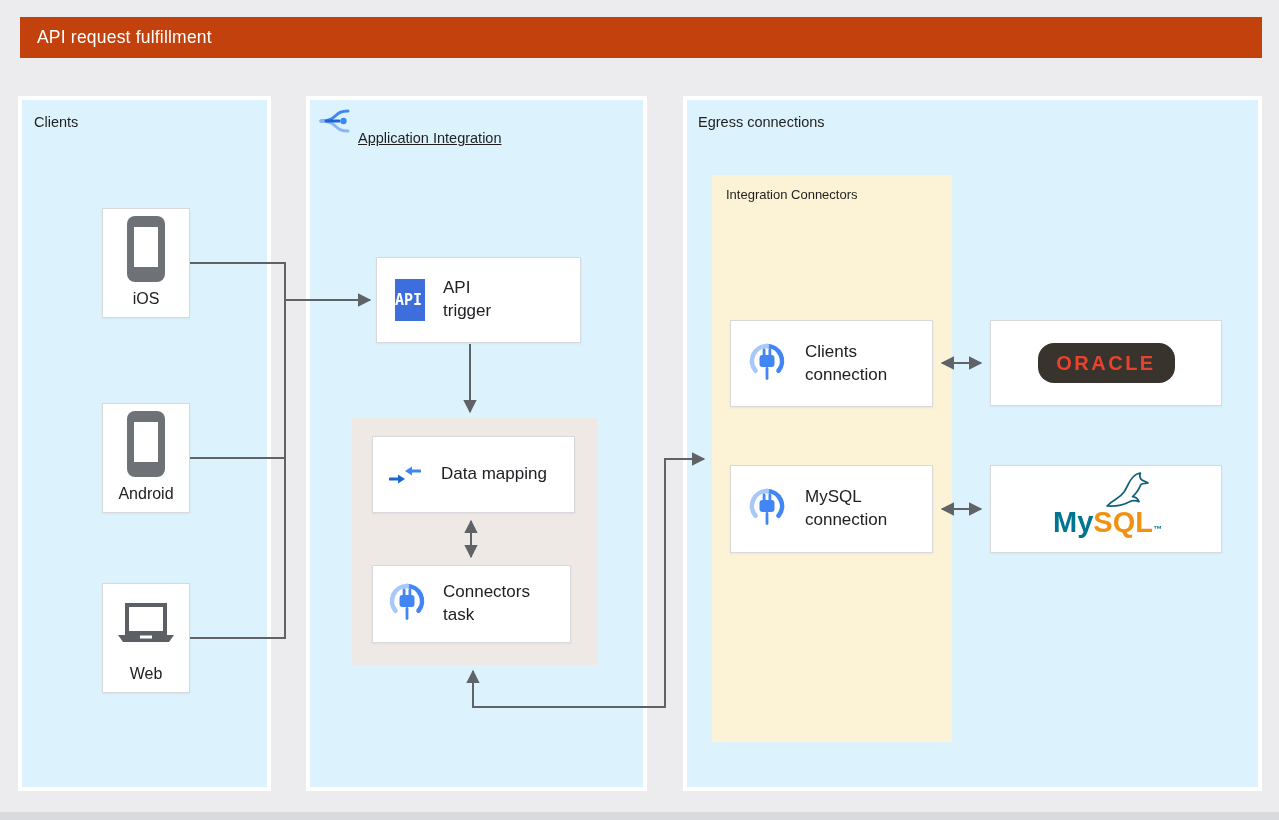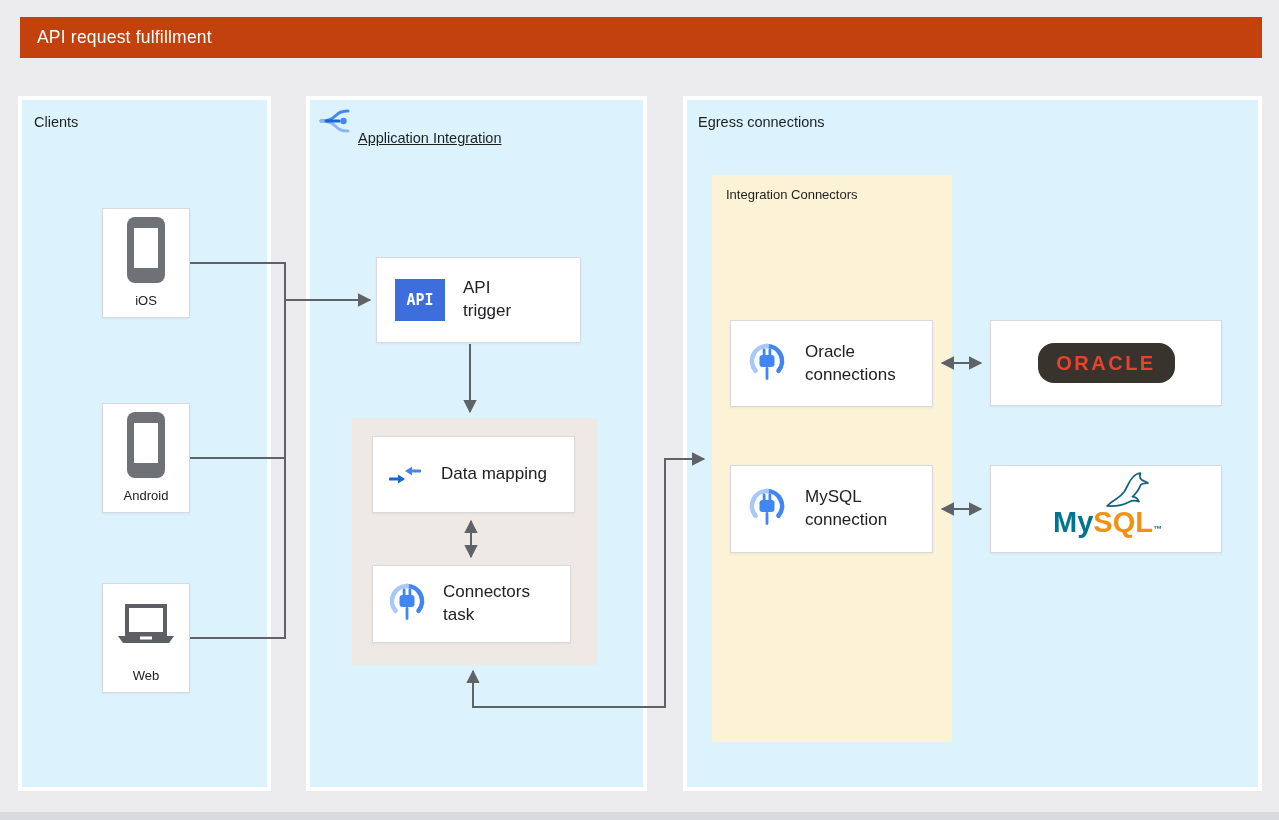--- a/index.html
+++ b/index.html
@@ -12,31 +12,31 @@
   .title-bar span{color:#ffffff;font-size:17.5px;letter-spacing:.2px;}
 
   .zone{position:absolute;background:#dcf3fd;border:4px solid #ffffff;box-sizing:border-box;}
   .zone-title{position:absolute;font-size:14.5px;color:#1f1f1f;z-index:3;}
 
   .card{position:absolute;background:#ffffff;border:1px solid #d7d9dc;box-sizing:border-box;
     box-shadow:0 1px 2px rgba(0,0,0,.06);z-index:4;}
   .device-card{display:flex;flex-direction:column;align-items:center;justify-content:flex-end;
     padding-bottom:9px;}
   .device-card .dev-icon{flex:1;display:flex;align-items:center;justify-content:center;width:100%;}
-  .device-card .dev-label{font-size:13px;color:#202124;margin-top:2px;}
+  .device-card .dev-label{font-size:16px;color:#202124;margin-top:2px;}
 
   .node-card{display:flex;flex-direction:row;align-items:center;box-sizing:border-box;}
   .node-label{font-size:17px;color:#202124;line-height:1.35;}
 
   .container-box{position:absolute;box-sizing:border-box;z-index:2;}
   .gray-box{background:#efe9e6;}
   .yellow-box{background:#fcf3d6;}
   .yellow-box .box-title{position:absolute;left:14px;top:12px;font-size:13px;color:#1f1f1f;}
 
-  .api-chip{width:50px;height:42px;background:#3d6edb;display:flex;align-items:center;justify-content:center;}
+  .api-chip{width:30px;height:42px;background:#3d6edb;display:flex;align-items:center;justify-content:flex-start;}
   .api-chip span{color:#fff;font-family:"DejaVu Sans Mono", monospace;font-weight:bold;font-size:15px;letter-spacing:0;}
 
   .oracle-chip{width:137px;height:40px;background:#39332e;display:flex;align-items:center;justify-content:center;border-radius:16px;}
   .oracle-chip span{color:#e9422d;font-size:20px;font-weight:bold;letter-spacing:2.5px;}
 
   .mysql-mark{position:relative;width:130px;height:66px;}
   .mysql-text{position:absolute;left:12px;top:30px;font-size:29px;font-weight:bold;white-space:nowrap;}
   .mysql-my{color:#00758f;}
   .mysql-sql{color:#f29111;}
   .mysql-tm{font-size:9px;color:#00758f;vertical-align:baseline;}
@@ -145,21 +145,21 @@
     <div style="width:40px;height:44px;">
       <svg width="40" height="44" viewBox="0 0 40 44">
         <path d="M20 4 A15 15 0 0 1 31.5 28.7" fill="none" stroke="#4285f4" stroke-width="4.6" stroke-linecap="round"></path>
         <path d="M20 4 A15 15 0 0 0 8.5 28.7" fill="none" stroke="#a8c7fa" stroke-width="4.6" stroke-linecap="round"></path>
         <rect x="15.7" y="6.5" width="2.8" height="8" rx="1.4" fill="#4285f4"></rect>
         <rect x="21.5" y="6.5" width="2.8" height="8" rx="1.4" fill="#4285f4"></rect>
         <rect x="12.5" y="13" width="15" height="12" rx="3" fill="#4285f4"></rect>
         <rect x="18.6" y="25" width="2.8" height="13" rx="1.4" fill="#4285f4"></rect>
       </svg>
     </div>
-    <div class="node-label" style="width:110px;margin-left:18px;">Oracle connections</div>
+    <div class="node-label" style="width:110px;margin-left:18px;">Clients connection</div>
   </div>
 
   <div class="card node-card" style="left:730px;top:465px;width:203px;height:88px;padding-left:16px;">
     <div style="width:40px;height:44px;">
       <svg width="40" height="44" viewBox="0 0 40 44">
         <path d="M20 4 A15 15 0 0 1 31.5 28.7" fill="none" stroke="#4285f4" stroke-width="4.6" stroke-linecap="round"></path>
         <path d="M20 4 A15 15 0 0 0 8.5 28.7" fill="none" stroke="#a8c7fa" stroke-width="4.6" stroke-linecap="round"></path>
         <rect x="15.7" y="6.5" width="2.8" height="8" rx="1.4" fill="#4285f4"></rect>
         <rect x="21.5" y="6.5" width="2.8" height="8" rx="1.4" fill="#4285f4"></rect>
         <rect x="12.5" y="13" width="15" height="12" rx="3" fill="#4285f4"></rect>

